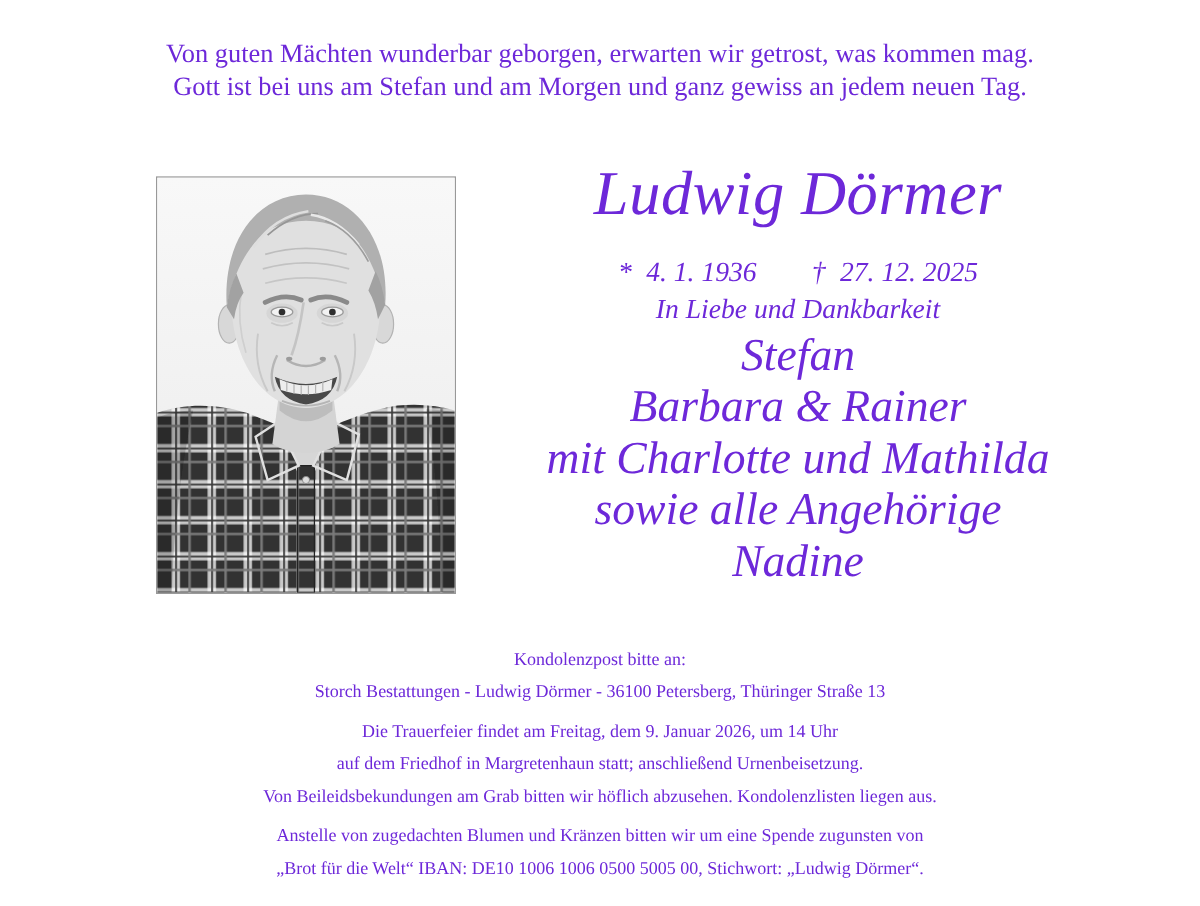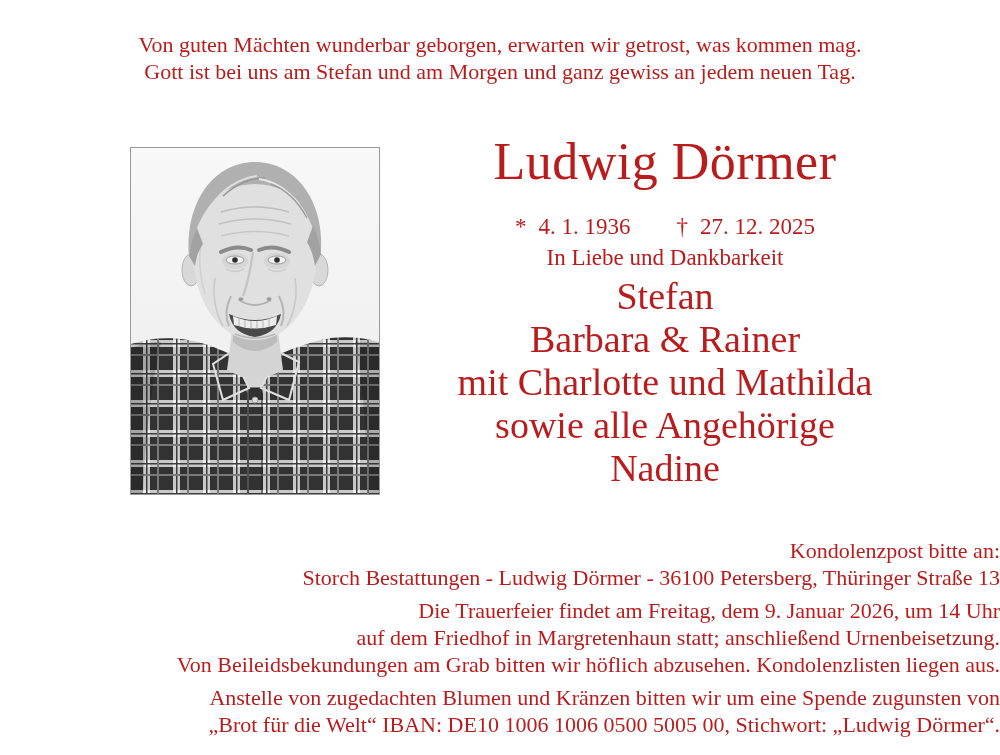--- a/index.html
+++ b/index.html
@@ -1,41 +1,42 @@
 <!DOCTYPE html>
 <html lang="de"><head>
 <meta charset="utf-8">
 <style>
   html,body{margin:0;padding:0;background:#ffffff;}
   .page{
     position:relative;
     width:1000px;height:755px;
     background:#ffffff;
     font-family:"Liberation Serif","DejaVu Serif",serif;
-    color:#b91c1c;
+    color:#6d28d9;
     overflow:hidden;
   }
   
   .quote{
     position:absolute;top:31px;left:0;right:0;
     text-align:center;
     font-size:22px;line-height:27px;
   }
   
   .photo-frame{
     position:absolute;left:130px;top:147px;
     width:248px;height:346px;
     border:1px solid #999999;
     background:#f2f2f2;
   }
   .photo-frame svg{display:block;}
   
   .right-col{
     position:absolute;left:420px;top:133px;width:490px;
     text-align:center;
+    font-style:italic;
   }
   .name{
     margin:0;
     font-size:52px;line-height:58px;
     font-weight:normal;
     letter-spacing:0.5px;
   }
   .dates{
     margin-top:22px;
     font-size:23px;line-height:28px;
@@ -47,22 +48,22 @@
     margin-top:4px;
     font-size:23px;line-height:26px;
   }
   .mourners{margin-top:4px;}
   .mourner{
     font-size:38px;line-height:43px;
   }
   
   .bottom{
     position:absolute;left:0;right:0;top:531px;
-    text-align:right;
-    font-size:22px;line-height:27px;
+    text-align:center;
+    font-size:15px;line-height:27px;
   }
   .bottom .block{margin-top:6px;}
 </style>
 </head>
 <body>
 
 <div class="page">
 
   <div class="quote">
     <div>Von guten Mächten wunderbar geborgen, erwarten wir getrost, was kommen mag.</div>

